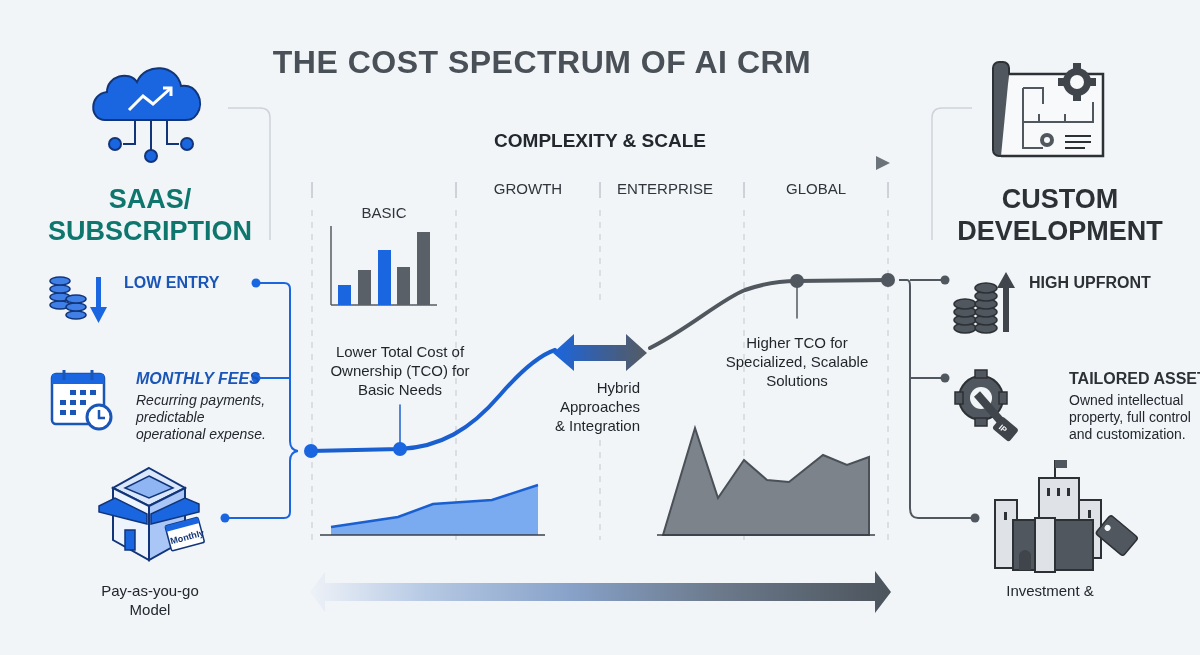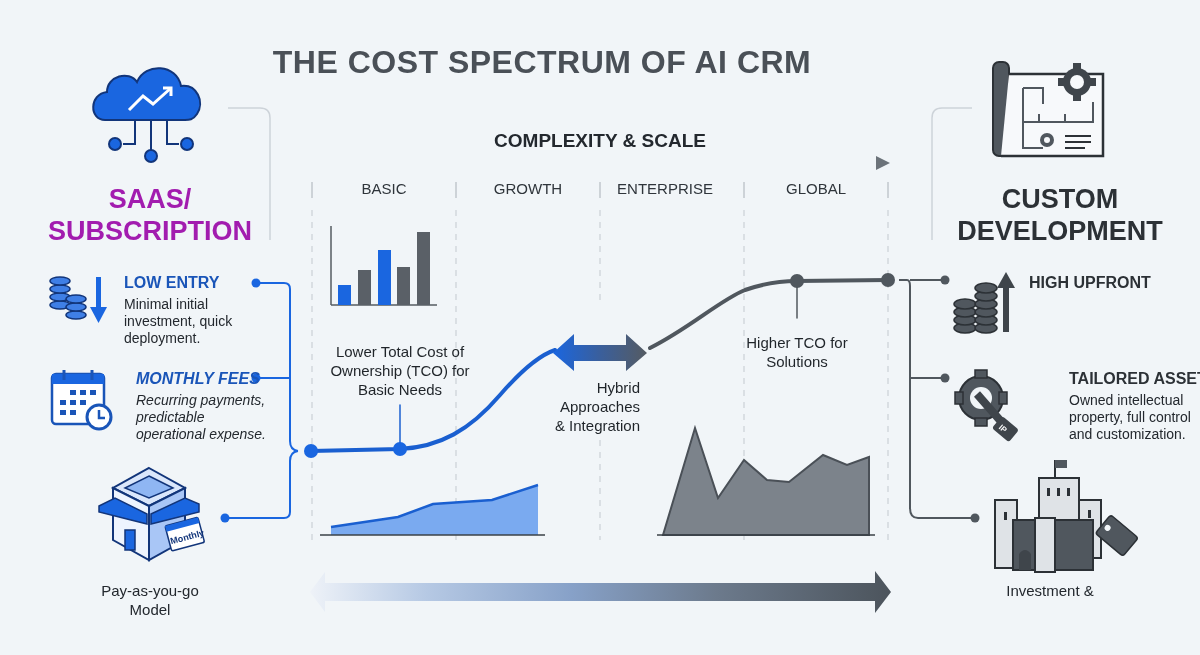--- a/index.html
+++ b/index.html
@@ -15,21 +15,21 @@
     font-size: 32px; font-weight: 700; color: #4a5057; letter-spacing: 0.5px;
   }
   .axis-label {
     left: 300px; width: 600px; top: 130px; text-align: center;
     font-size: 19px; font-weight: 700; color: #23282e;
   }
   .stage { top: 180px; font-size: 15px; color: #2f353b; text-align: center; width: 140px; }
   .side-title {
     font-size: 27px; font-weight: 700; line-height: 32px; text-align: center;
   }
-  .left-title { left: 20px; width: 260px; top: 183px; color: #a21caf; }
+  .left-title { left: 20px; width: 260px; top: 183px; color: #0f766e; }
   .right-title { left: 930px; width: 260px; top: 183px; color: #2c3136; }
   .feat-head { font-size: 16px; font-weight: 700; }
   .feat-body { font-size: 14px; line-height: 17px; color: #23282e; margin-top: 4px; }
   .blue-head { color: #1a55b8; }
   .gray-head { color: #2c3136; }
   .caption { font-size: 15px; line-height: 19px; text-align: center; color: #23282e; }
   .anno { font-size: 15px; line-height: 19px; text-align: center; color: #1f2429; }
   svg { position: absolute; left: 0; top: 0; }
 </style>
 </head>
@@ -283,37 +283,32 @@
     <g transform="translate(108,66) rotate(40)">
       <rect x="0" y="-12" width="36" height="24" rx="3" fill="#50575e" stroke="#2c3136" stroke-width="1.5"></rect>
       <circle cx="6" cy="0" r="3" fill="#f1f5f8"></circle>
     </g>
   </g>
 </svg>
 
 <div class="abs title">THE COST SPECTRUM OF AI CRM</div>
 <div class="abs axis-label">COMPLEXITY &amp; SCALE</div>
 
-<div class="abs stage" style="left:314px;">BASIC</div>
+<div class="abs stage" style="left:314px;margin-top:24px;">BASIC</div>
 <div class="abs stage" style="left:458px;">GROWTH</div>
 <div class="abs stage" style="left:595px;">ENTERPRISE</div>
 <div class="abs stage" style="left:746px;">GLOBAL</div>
 
 <div class="abs side-title left-title">
   <div>SAAS/</div>
   <div>SUBSCRIPTION</div>
 </div>
 
 <div class="abs" style="left:124px; top:274px; width:140px;">
   <div class="feat-head blue-head">LOW ENTRY</div>
-  <div class="feat-body">
-    <div>Minimal initial</div>
-    <div>investment, quick</div>
-    <div>deployment.</div>
-  </div>
 </div>
 
 <div class="abs" style="left:136px; top:370px; width:150px;font-style:italic;">
   <div class="feat-head blue-head">MONTHLY FEES</div>
   <div class="feat-body">
     <div>Recurring payments,</div>
     <div>predictable</div>
     <div>operational expense.</div>
   </div>
 </div>
@@ -352,16 +347,17 @@
 </div>
 
 <div class="abs anno" style="left:500px; width:140px; top:378px;text-align:right;">
   <div>Hybrid</div>
   <div>Approaches</div>
   <div>&amp; Integration</div>
 </div>
 
 <div class="abs anno" style="left:712px; width:170px; top:333px;">
   <div>Higher TCO for</div>
+  <div>Specialized, Scalable</div>
   <div>Solutions</div>
 </div>
 
 <div class="abs" style="left:170px; top:532px; font-size:9px; font-weight:700; color:#12357a; transform:rotate(-15deg);">Monthly</div>
 
 </body></html>

